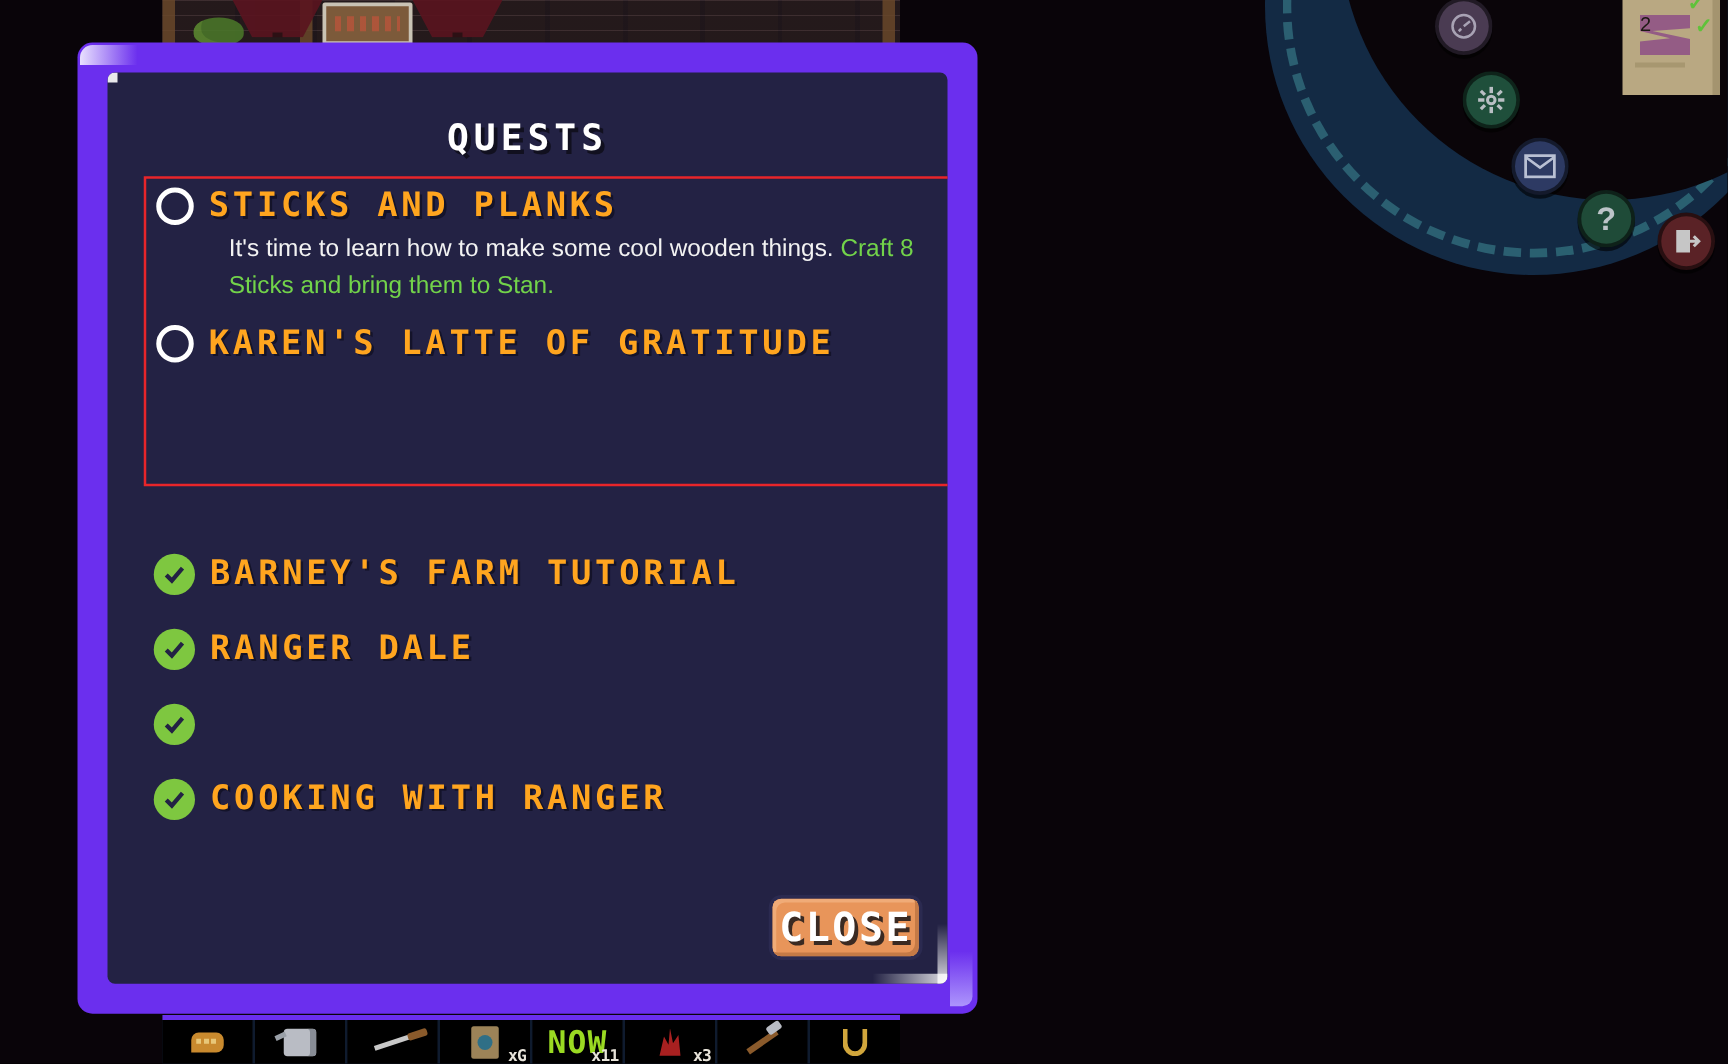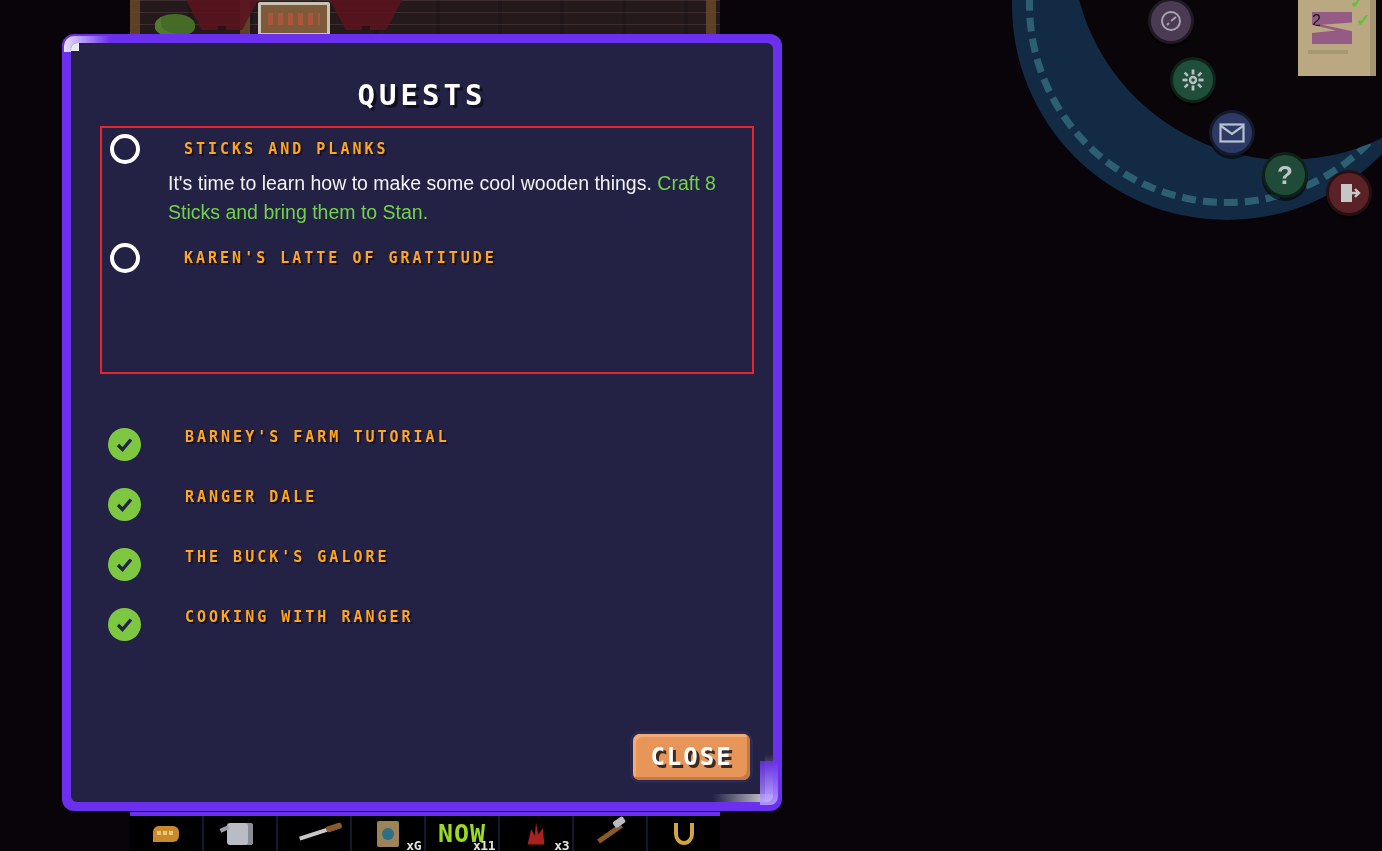--- a/index.html
+++ b/index.html
@@ -124,21 +124,21 @@
   .ic-coral{ width:24px;height:22px;background:#a82020;
     clip-path:polygon(15% 100%,30% 30%,45% 60%,50% 0,60% 55%,78% 25%,85% 100%); }
   .ic-pick{ width:28px;height:5px;background:#8a5a2b;transform:rotate(-35deg);position:relative;}
   .ic-pick:after{content:"";position:absolute;right:-6px;top:-5px;width:12px;height:7px;background:#b9bcc4;border-radius:2px;}
   .ic-hook{ width:20px;height:22px;border:4px solid #d1a63c;border-top:none;border-radius:0 0 50% 50%; }
 
   
   #quest-dialog{
     position:absolute; left:62px; top:34px; width:720px; height:777px;
     background:#6b2fee; border-radius:12px;
-    padding:9px;
+    padding:24px;
     box-shadow:0 0 0 0 #000;
   }
   #quest-dialog:before{ 
     content:""; position:absolute; left:2px; top:2px; width:46px; height:16px;
     background:linear-gradient(90deg,#efeaff,#6b2fee); border-radius:10px 0 0 0; opacity:.95;
   }
   #quest-dialog:after{ 
     content:""; position:absolute; right:4px; bottom:6px; width:18px; height:44px;
     background:linear-gradient(180deg,#6b2fee,#b9a7ff); border-radius:0 0 8px 0; opacity:.85;
   }
@@ -164,23 +164,22 @@
     position:absolute; left:29px; top:83px; width:654px; height:248px;
     border:2px solid #e8252a; overflow:hidden;
   }
   .quest-active{ position:relative; padding:6px 0 0 0; }
   .qa-head{ display:flex; align-items:center; gap:12px; padding-left:8px; }
   .radio-empty{
     width:30px;height:30px;border-radius:50%;border:4px solid #ffffff; flex:0 0 auto;
   }
   .q-title{
     color:#ffa51f; font-family:"DejaVu Sans Mono", monospace;
-    font-size:15px; font-weight:bold; letter-spacing:3px;
+    font-size:27px; font-weight:bold; letter-spacing:3px;
     text-shadow:2px 2px 0 #14132a;
-    margin-left:32px;
   }
   .q-desc{
     margin:5px 0 0 66px; width:574px;
     color:#f2f2f2; font-size:19.5px; line-height:28.5px;
     font-family:"Liberation Sans", sans-serif;
   }
   .q-obj{ color:#72d34a; }
 
   
   #completed-quests{ position:absolute; left:29px; top:385px; width:660px; }
@@ -192,21 +191,21 @@
   .check-circle svg{ display:block; }
 
   
   #close-button{
     position:absolute; right:23px; bottom:22px;
     width:117px; height:46px; border:none; cursor:pointer;
     background:#e8955a; border-radius:7px;
     box-shadow:inset -3px -3px 0 #c57a46, inset 3px 3px 0 #f0ab77,
                0 0 0 3px #2b2a50;
     color:#ffffff; font-family:"DejaVu Sans Mono", monospace;
-    font-size:24px; font-weight:bold; letter-spacing:2px;
+    font-size:32px; font-weight:bold; letter-spacing:2px;
     text-shadow:3px 3px 0 #3a2a22;
   }
 </style>
 </head>
 <body>
 
 <div id="game-bg">
 
   <div class="wall-strip"></div>
   <div class="wall-post" style="left:130px"></div>
@@ -357,21 +356,20 @@
             </svg>
         </div>
         <div class="q-title">RANGER DALE</div>
       </div>
       <div class="quest-done">
         <div class="check-circle">
           <svg width="21" height="21" viewBox="0 0 21 21">
               <path d="M4 11 L8.5 15.5 L17 5.5" stroke="#232244" stroke-width="3.4" fill="none"></path>
             </svg>
         </div>
-        <div class="q-title">THE BUCK'S GALORE</div>
       </div>
       <div class="quest-done">
         <div class="check-circle">
           <svg width="21" height="21" viewBox="0 0 21 21">
               <path d="M4 11 L8.5 15.5 L17 5.5" stroke="#232244" stroke-width="3.4" fill="none"></path>
             </svg>
         </div>
         <div class="q-title">COOKING WITH RANGER</div>
       </div>
     </div>

